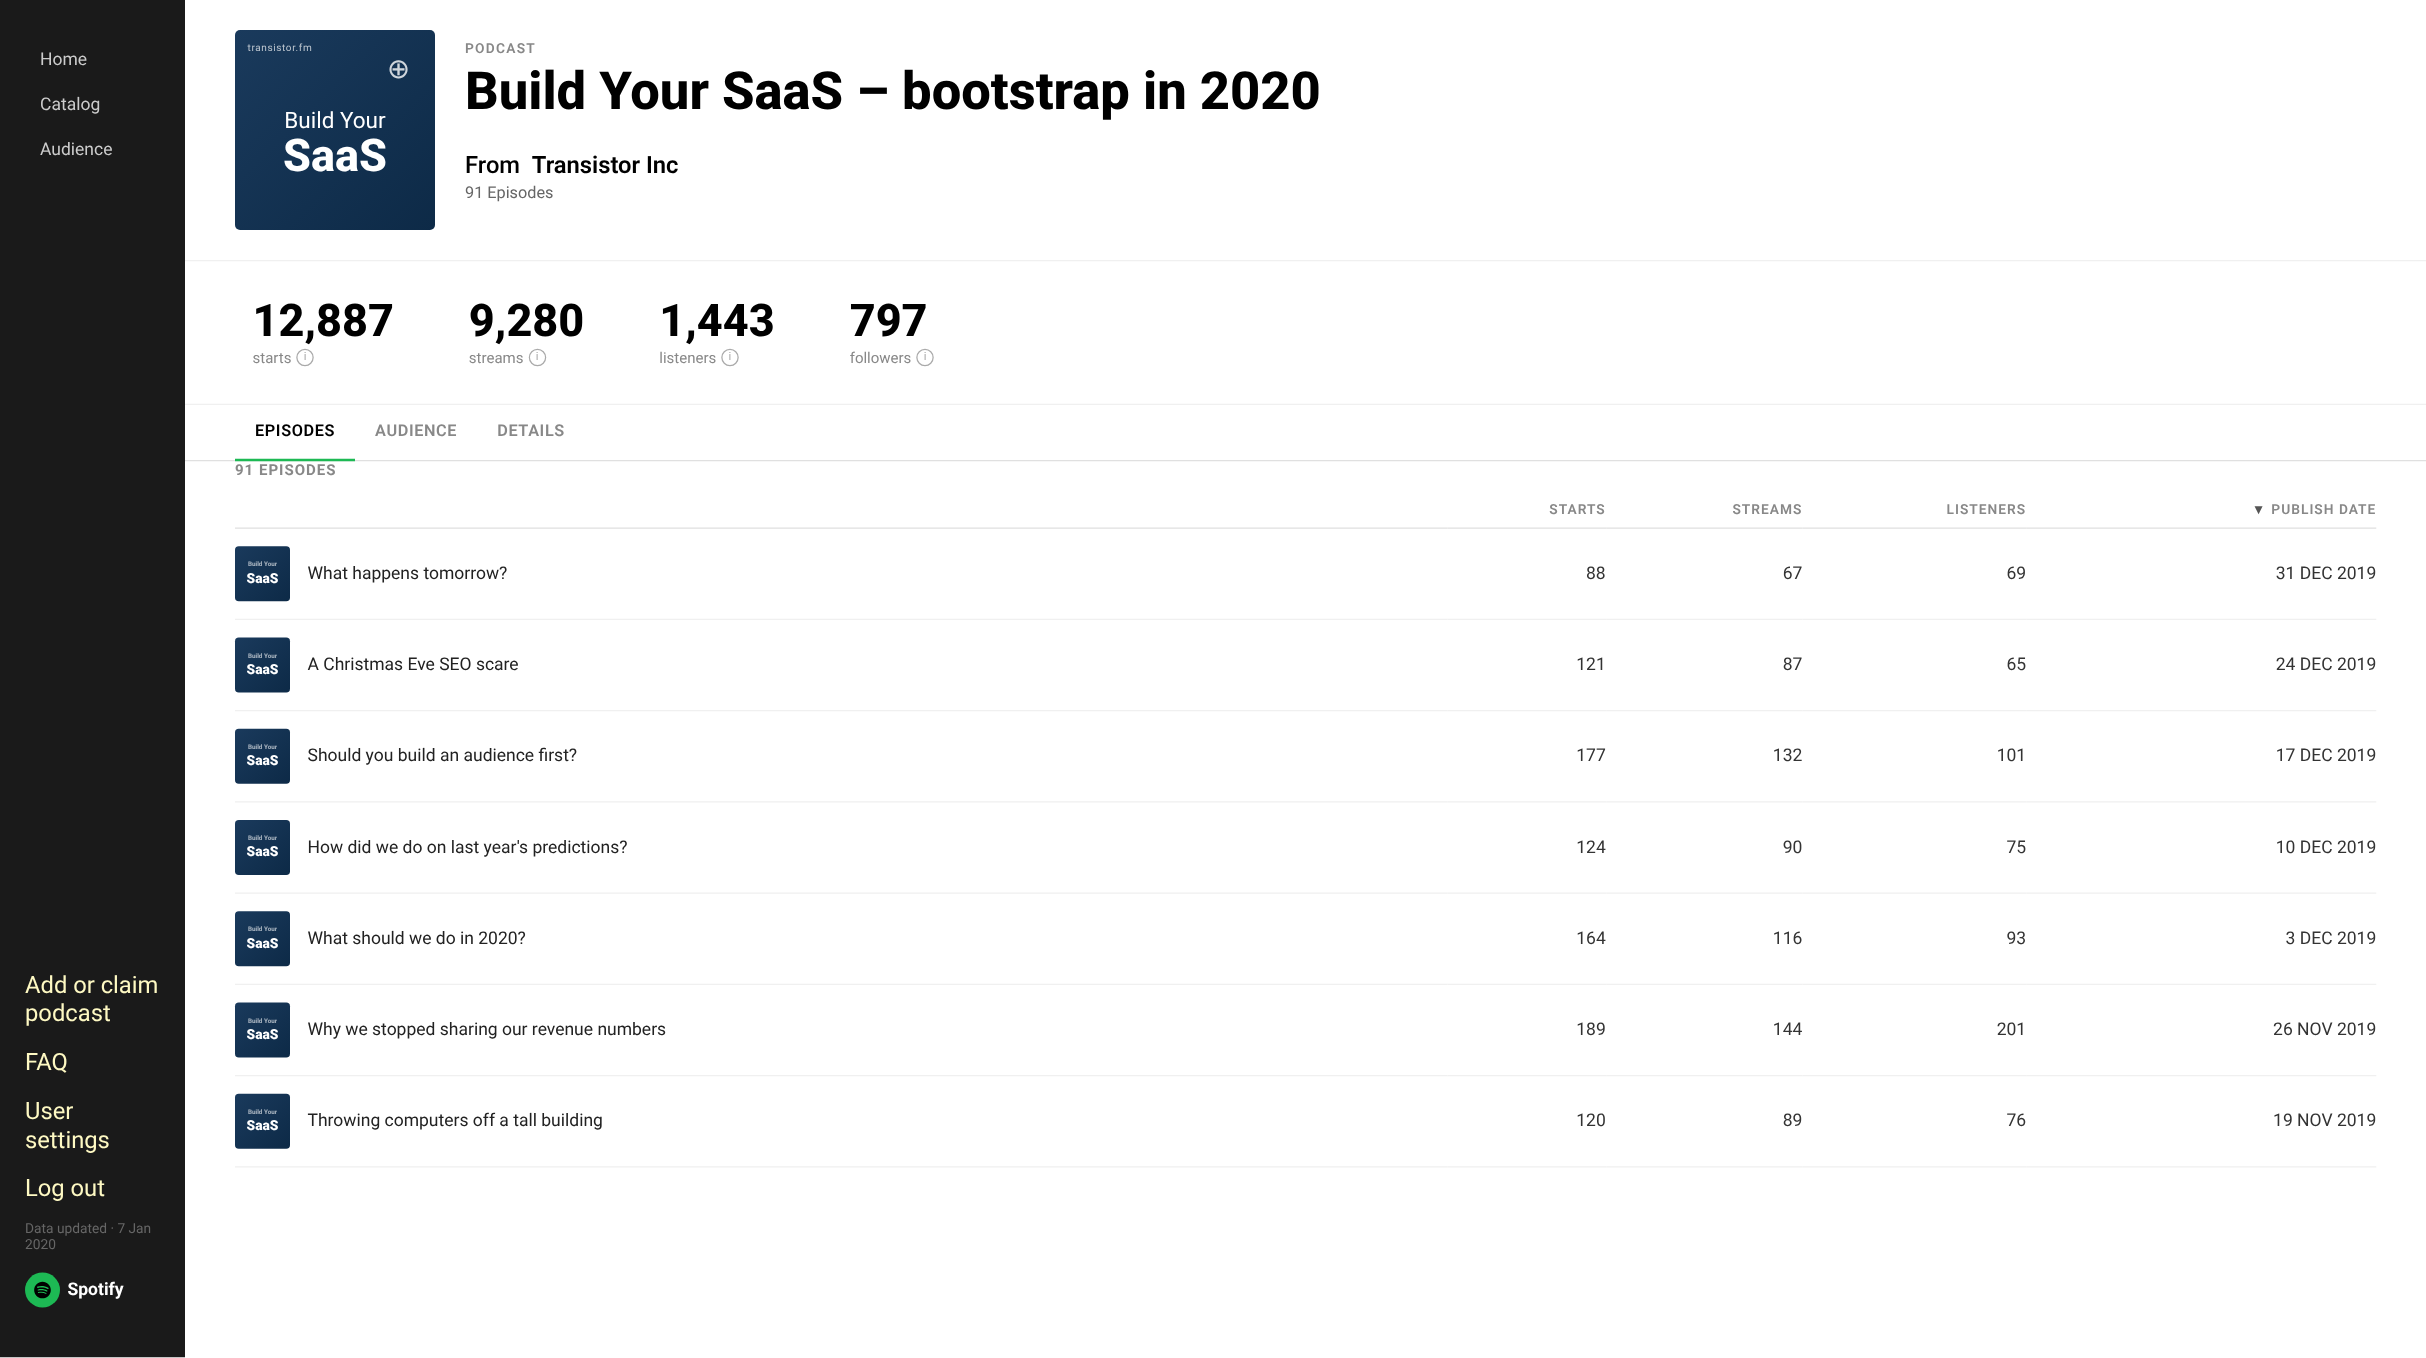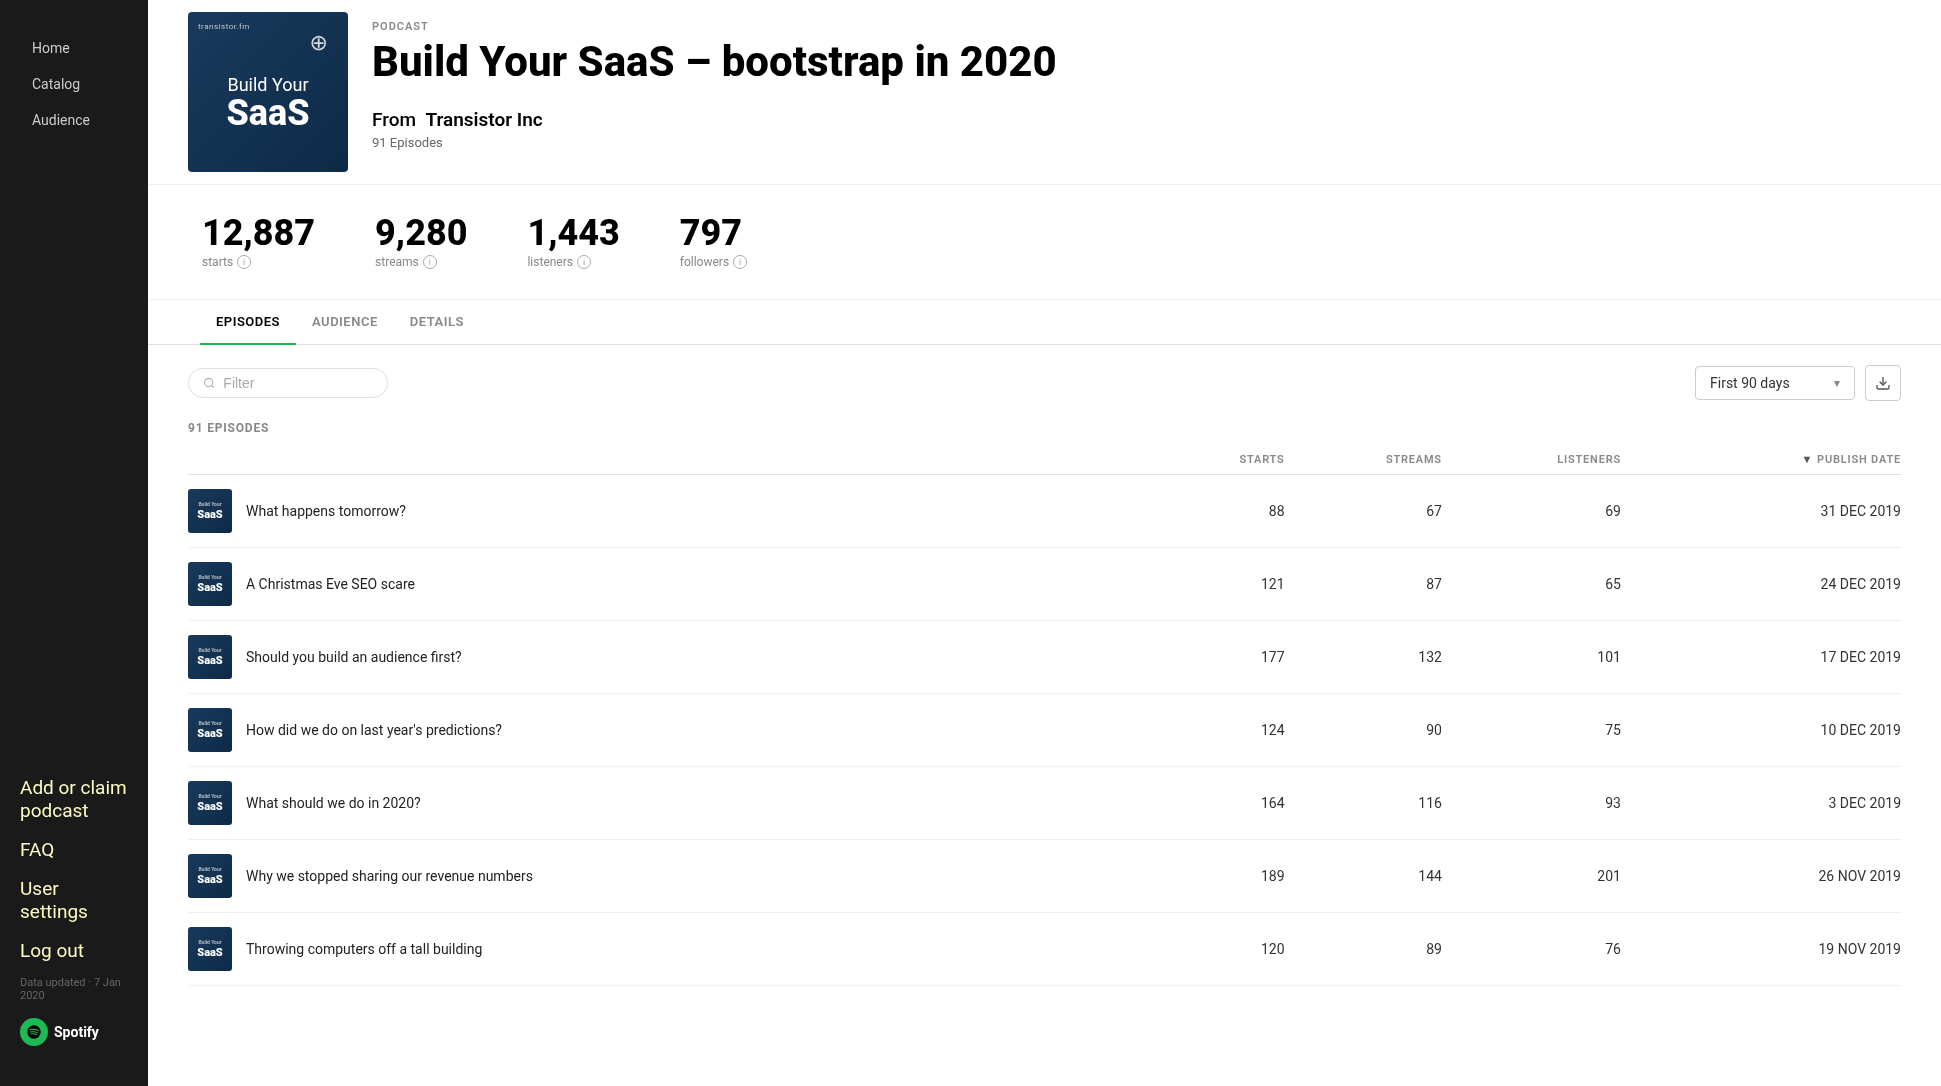--- a/index.html
+++ b/index.html
@@ -68,21 +68,21 @@
     .main {
       flex: 1;
       overflow-y: auto;
       background: #fff;
     }
 
     
     .podcast-header {
       display: flex;
       align-items: flex-start;
-      padding: 12px 40px;
+      padding: 24px 40px;
       gap: 24px;
       border-bottom: 1px solid #f0f0f0;
     }
     .podcast-artwork {
       width: 160px;
       height: 160px;
       min-width: 160px;
       background: linear-gradient(135deg, #1a3a5c 0%, #0d2a47 100%);
       border-radius: 4px;
       display: flex;
@@ -193,21 +193,21 @@
       justify-content: center;
       font-size: 9px;
       color: #aaa;
       cursor: pointer;
     }
 
     
     .tabs {
       display: flex;
       gap: 0;
-      padding: 0 52px;
+      padding: 0 40px;
       border-bottom: 1px solid #e0e0e0;
     }
     .tab {
       padding: 14px 16px;
       font-size: 13px;
       font-weight: 600;
       color: #888;
       cursor: pointer;
       text-transform: uppercase;
       letter-spacing: 0.5px;
@@ -443,42 +443,20 @@
     </div>
 
   <div class="tabs" id="tabs-container">
   <div class="tab active">EPISODES</div>
       <div class="tab">AUDIENCE</div>
       <div class="tab">DETAILS</div>
     </div>
 
   <div class="episodes-section">
 
-    <div class="filter-row">
-      <div class="filter-input-wrap">
-        <svg width="14" height="14" viewBox="0 0 24 24" fill="none" stroke="#aaa" stroke-width="2">
-          <circle cx="11" cy="11" r="8"></circle>
-            <line x1="21" y1="21" x2="16.65" y2="16.65"></line>
-        </svg>
-        <input class="filter-input" type="text" placeholder="Filter" style="">
-      </div>
-      <div class="filter-controls">
-        <div class="dropdown-select">
-          <span>First 90 days</span>
-          <span class="dropdown-arrow">▾</span>
-        </div>
-        <div class="download-btn">
-          <svg width="16" height="16" viewBox="0 0 24 24" fill="none" stroke="#555" stroke-width="2">
-            <path d="M21 15v4a2 2 0 01-2 2H5a2 2 0 01-2-2v-4"></path>
-              <polyline points="7 10 12 15 17 10"></polyline>
-              <line x1="12" y1="15" x2="12" y2="3"></line>
-          </svg>
-        </div>
-      </div>
-    </div>
 
     <div class="episodes-count-row">91 EPISODES</div>
 
     <table class="episodes-table">
       <thead>
         <tr>
           <th></th>
           <th>STARTS</th>
           <th>STREAMS</th>
           <th>LISTENERS</th>

